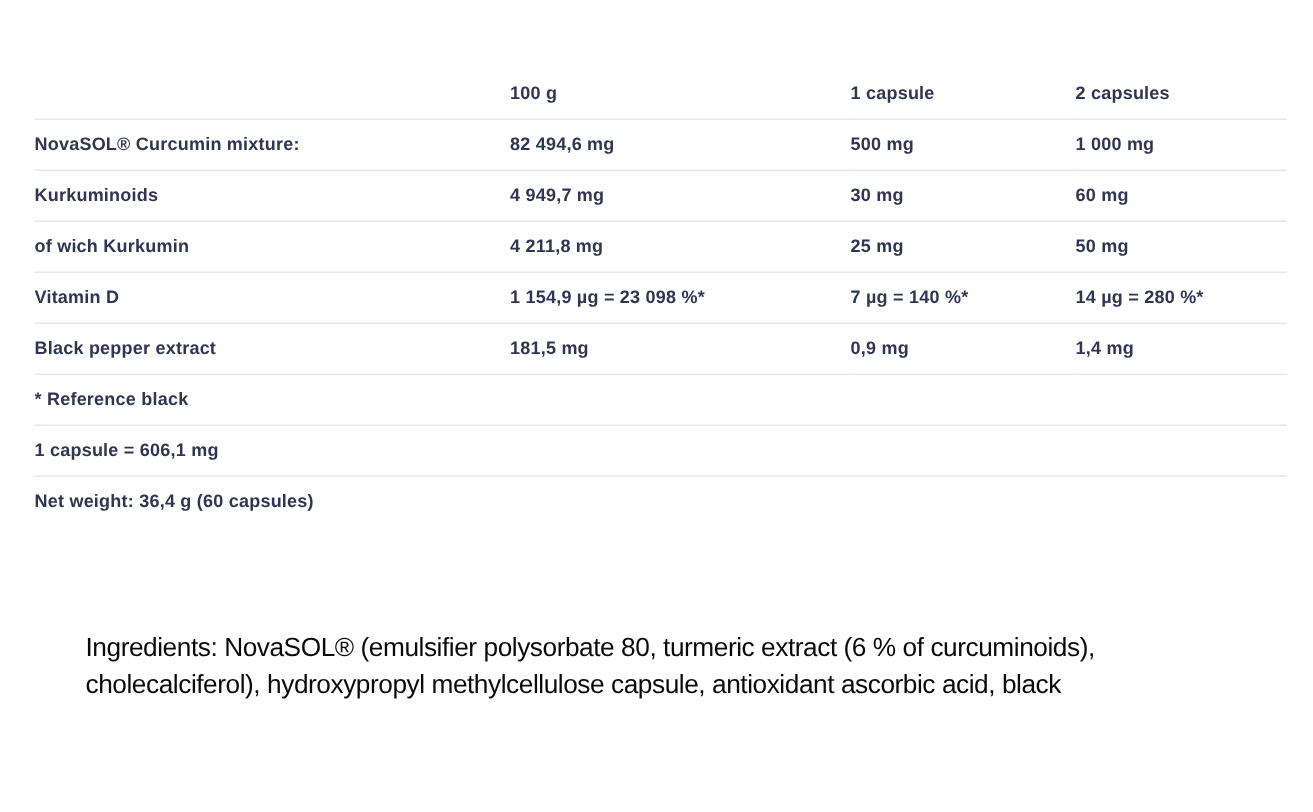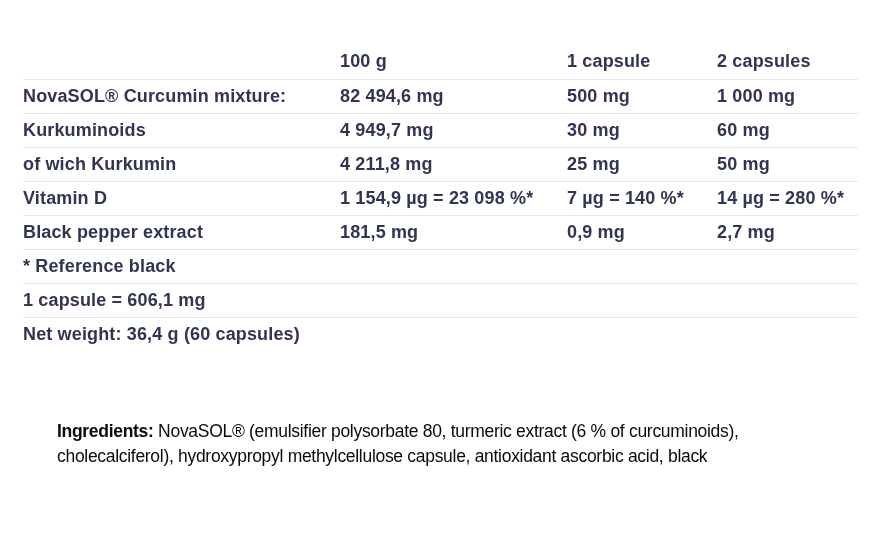--- a/index.html
+++ b/index.html
@@ -18,21 +18,21 @@
     height: 541px;
     font-family: "Liberation Sans", sans-serif;
     overflow: hidden;
   }
   table.nutrition-table {
     border-collapse: collapse;
     margin: 45px 0 0 23px;
     width: 835px;
     table-layout: fixed;
     color: var(--table-text);
-    font-size: 18px;
+    font-size: 12px;
   }
   .nutrition-table th,
   .nutrition-table td {
     height: 34px;
     padding: 0;
     text-align: left;
     vertical-align: middle;
     font-weight: 700;
     letter-spacing: 0.15px;
     border-bottom: 1px solid var(--divider);
@@ -52,21 +52,21 @@
 
   p.ingredients {
     margin: 68px 0 0 57px;
     width: 792px;
     color: var(--ingredients-text);
     font-size: 17.5px;
     line-height: 25px;
     letter-spacing: -0.3px;
   }
   p.ingredients strong {
-    font-weight: 700;
+    font-weight: 400;
     text-align: right;
   }
 </style>
 </head>
 <body>
 
 <table class="nutrition-table">
   <colgroup>
     <col class="col-label">
     <col class="col-100g">
@@ -103,21 +103,21 @@
     <tr>
       <td>Vitamin D</td>
       <td>1 154,9 µg = 23 098 %*</td>
       <td>7 µg = 140 %*</td>
       <td>14 µg = 280 %*</td>
     </tr>
     <tr>
       <td>Black pepper extract</td>
       <td>181,5 mg</td>
       <td>0,9 mg</td>
-      <td>2,7 mg</td>
+      <td>1,4 mg</td>
     </tr>
     <tr>
       <td colspan="4">* Reference black</td>
     </tr>
     <tr>
       <td colspan="4">1 capsule = 606,1 mg</td>
     </tr>
     <tr class="no-border">
       <td colspan="4">Net weight: 36,4 g (60 capsules)</td>
     </tr>

